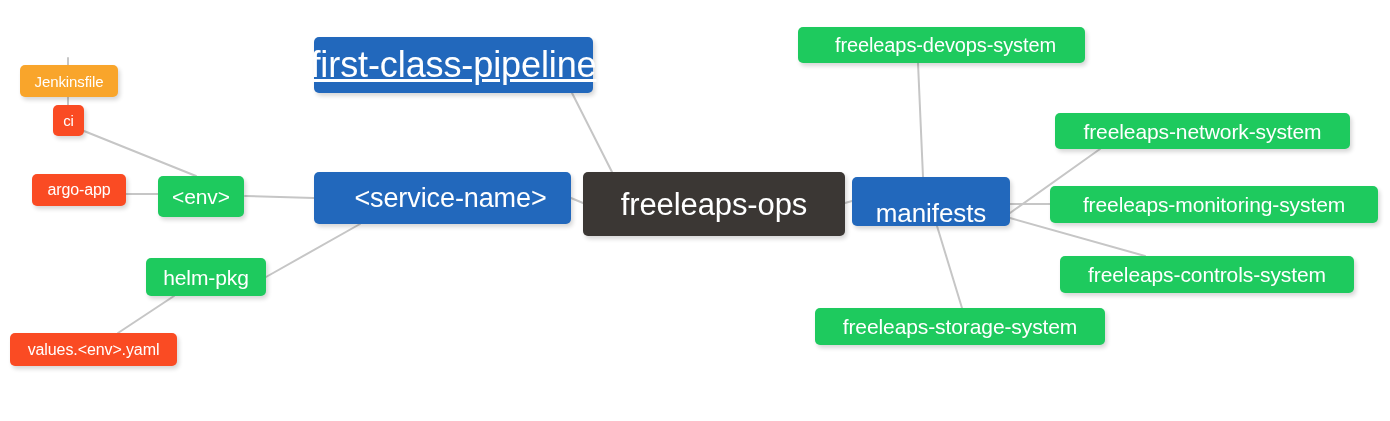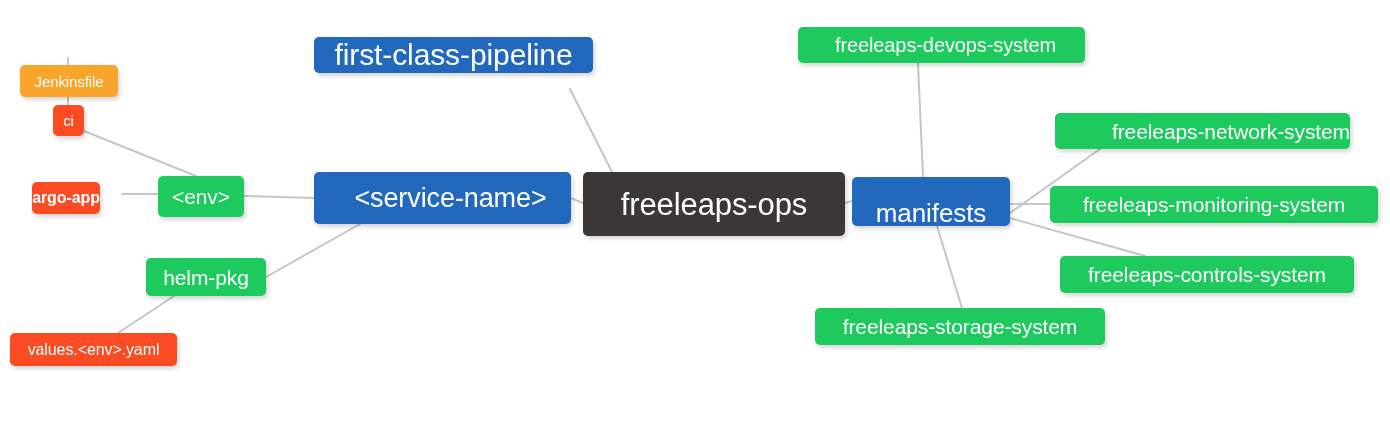--- a/index.html
+++ b/index.html
@@ -59,51 +59,51 @@
       <line x1="923" y1="177" x2="918" y2="63" stroke="#c6c6c6" stroke-width="2" stroke-linecap="round"></line>
       <line x1="1010" y1="213" x2="1100" y2="149" stroke="#c6c6c6" stroke-width="2" stroke-linecap="round"></line>
       <line x1="1010" y1="204" x2="1050" y2="204" stroke="#c6c6c6" stroke-width="2" stroke-linecap="round"></line>
       <line x1="1010" y1="218" x2="1145" y2="256" stroke="#c6c6c6" stroke-width="2" stroke-linecap="round"></line>
       <line x1="937" y1="226" x2="962" y2="308" stroke="#c6c6c6" stroke-width="2" stroke-linecap="round"></line>
     </svg>
   <div id="node-layer">
       <div class="node root" style="left: 583px; top: 172px; width: 262px; height: 64px; font-size: 31px;">
         <span>freeleaps-ops</span>
       </div>
-      <div class="node blue" style="left: 314px; top: 37px; width: 279px; height: 36px; font-size: 30px;">
+      <div class="node blue" style="left: 314px; top: 37px; width: 279px; height: 56px; font-size: 36px; text-decoration: underline;">
         <span>first-class-pipeline</span>
       </div>
       <div class="node blue" style="left: 314px; top: 172px; width: 257px; height: 52px; font-size: 27px; padding-left: 16px;">
         <span>&lt;service-name&gt;</span>
       </div>
       <div class="node blue" style="left: 852px; top: 177px; width: 158px; height: 49px; font-size: 26px; align-items: flex-end;">
         <span>manifests</span>
       </div>
       <div class="node green" style="left: 158px; top: 176px; width: 86px; height: 41px; font-size: 21px;">
         <span>&lt;env&gt;</span>
       </div>
       <div class="node green" style="left: 146px; top: 258px; width: 120px; height: 38px; font-size: 21px;">
         <span>helm-pkg</span>
       </div>
       <div class="node orange" style="left: 20px; top: 26px; width: 98px; height: 32px; font-size: 15px; margin-top: 39px;">
         <span>Jenkinsfile</span>
       </div>
       <div class="node red" style="left: 53px; top: 105px; width: 31px; height: 31px; font-size: 15px;">
         <span>ci</span>
       </div>
-      <div class="node red" style="left: 32px; top: 182px; width: 68px; height: 32px; font-size: 16px; font-weight: bold;">
+      <div class="node red" style="left: 32px; top: 174px; width: 94px; height: 32px; font-size: 16px;">
         <span>argo-app</span>
       </div>
       <div class="node red" style="left: 10px; top: 333px; width: 167px; height: 33px; font-size: 16px;">
         <span>values.&lt;env&gt;.yaml</span>
       </div>
       <div class="node green" style="left: 798px; top: 27px; width: 287px; height: 36px; font-size: 20px; padding-left: 8px;">
         <span>freeleaps-devops-system</span>
       </div>
-      <div class="node green" style="left: 1055px; top: 113px; width: 295px; height: 36px; font-size: 21px; justify-content: flex-end;">
+      <div class="node green" style="left: 1055px; top: 113px; width: 295px; height: 36px; font-size: 21px;">
         <span>freeleaps-network-system</span>
       </div>
       <div class="node green" style="left: 1050px; top: 186px; width: 328px; height: 37px; font-size: 21px;">
         <span>freeleaps-monitoring-system</span>
       </div>
       <div class="node green" style="left: 1060px; top: 256px; width: 294px; height: 37px; font-size: 21px;">
         <span>freeleaps-controls-system</span>
       </div>
       <div class="node green" style="left: 815px; top: 308px; width: 290px; height: 37px; font-size: 21px;">
         <span>freeleaps-storage-system</span>

